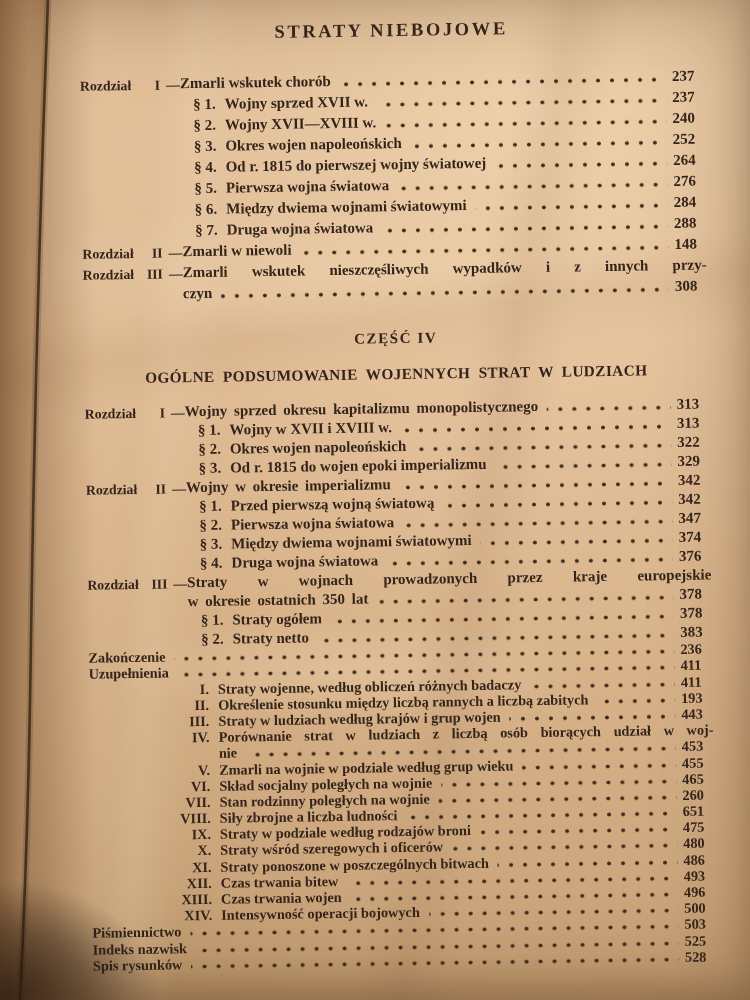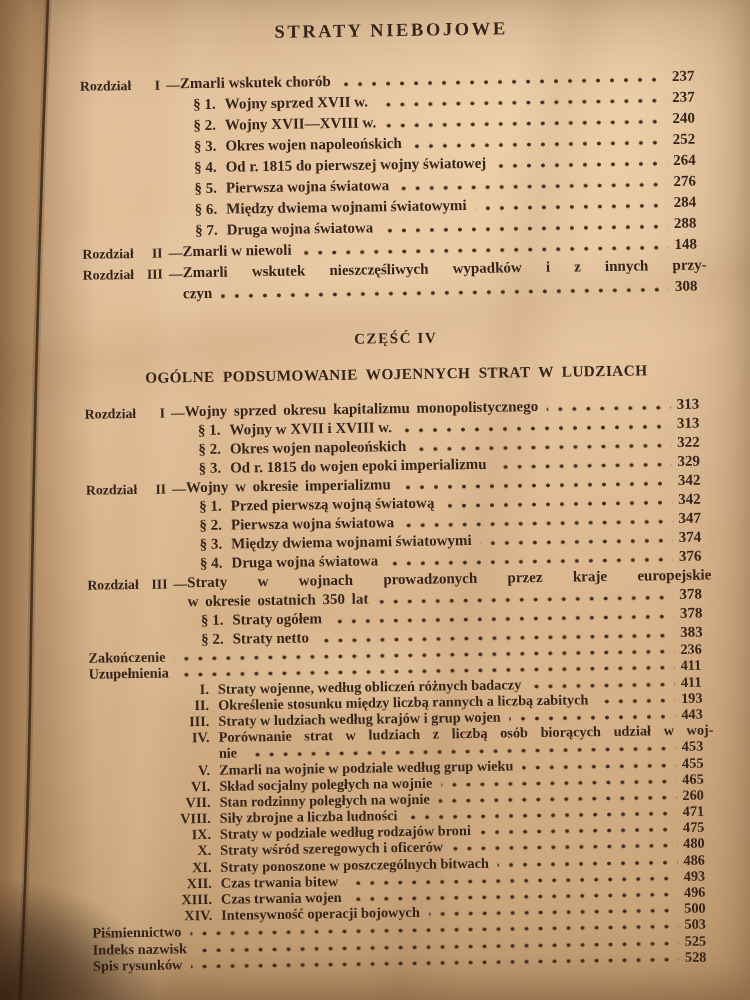--- a/index.html
+++ b/index.html
@@ -308,21 +308,21 @@
         <div class="row roman">
           <span class="lead-ro">VII.</span>
           <span class="t">Stan rodzinny poległych na wojnie</span>
           <span class="leader"></span>
           <span class="pg">260</span>
         </div>
         <div class="row roman">
           <span class="lead-ro">VIII.</span>
           <span class="t">Siły zbrojne a liczba ludności</span>
           <span class="leader"></span>
-          <span class="pg">471</span>
+          <span class="pg">651</span>
         </div>
         <div class="row roman">
           <span class="lead-ro">IX.</span>
           <span class="t">Straty w podziale według rodzajów broni</span>
           <span class="leader"></span>
           <span class="pg">475</span>
         </div>
         <div class="row roman">
           <span class="lead-ro">X.</span>
           <span class="t">Straty wśród szeregowych i oficerów</span>

